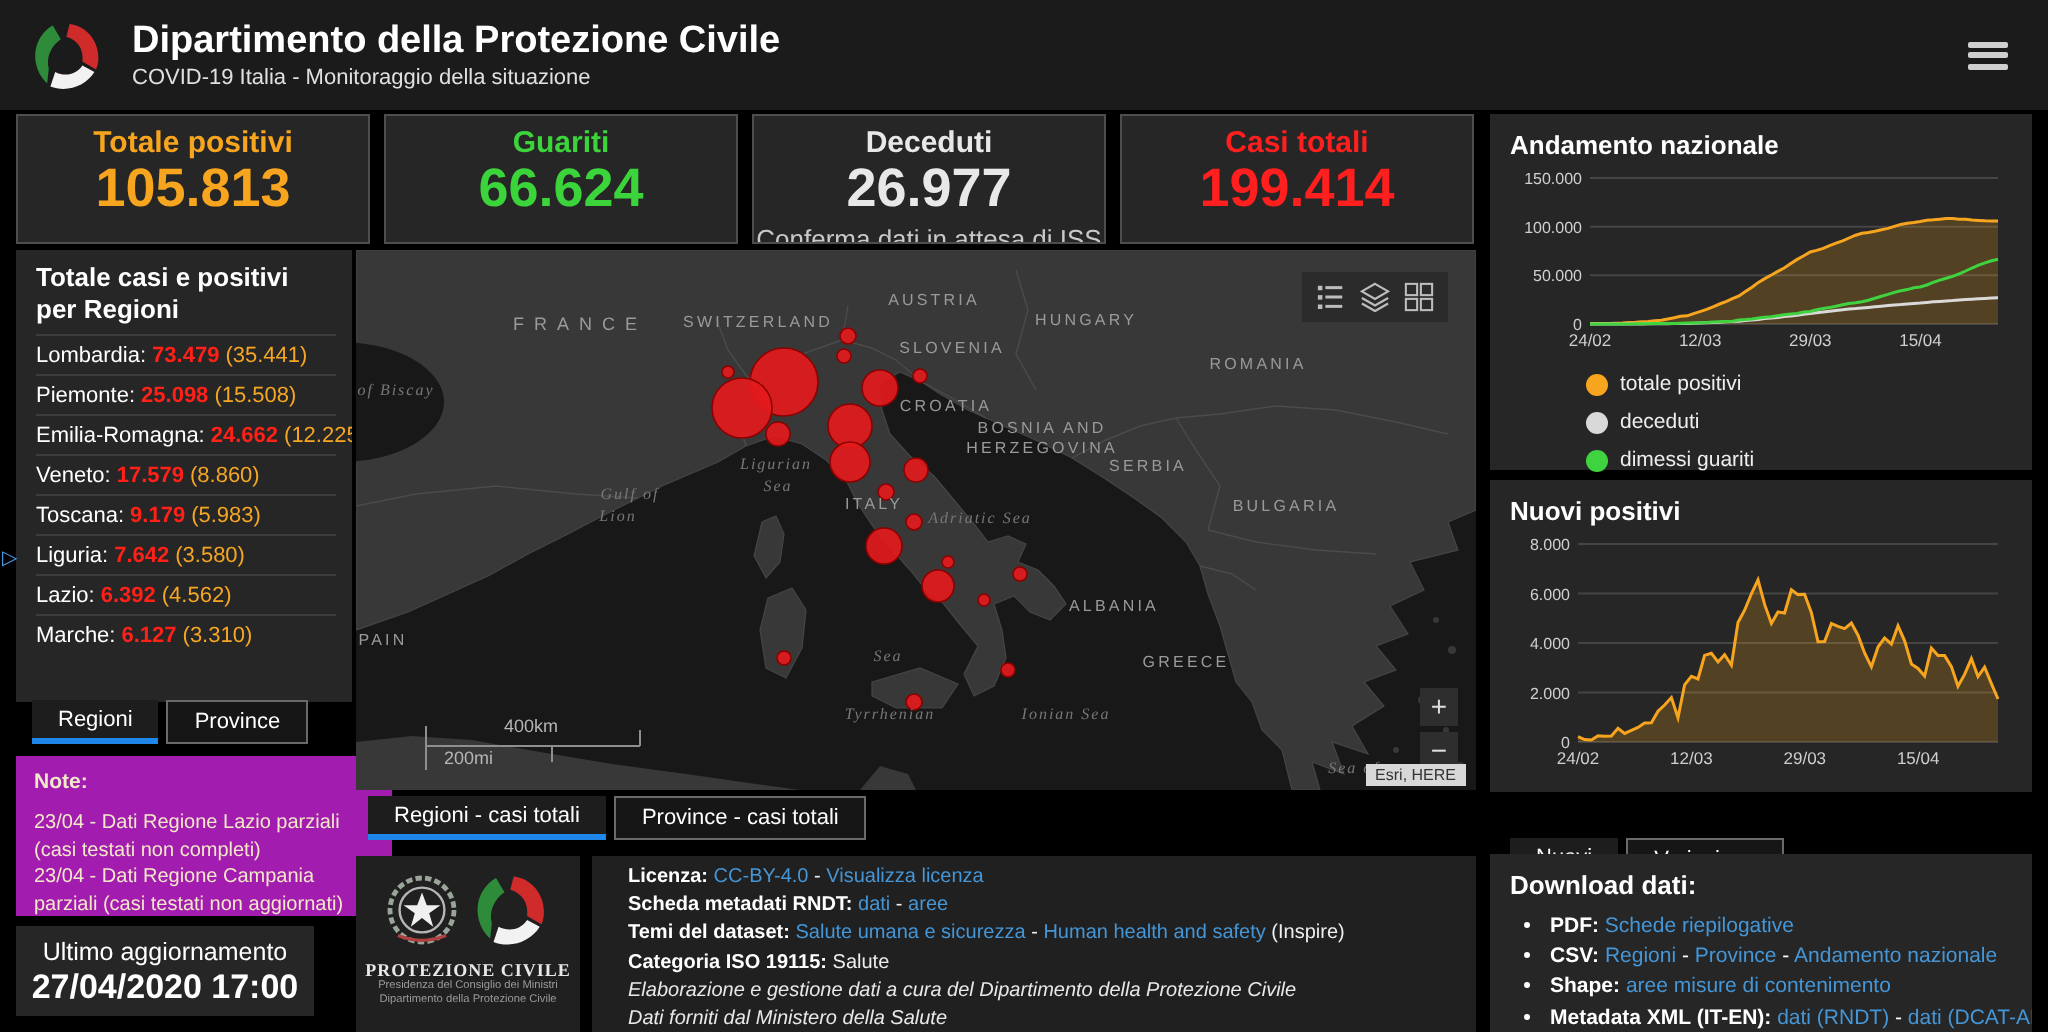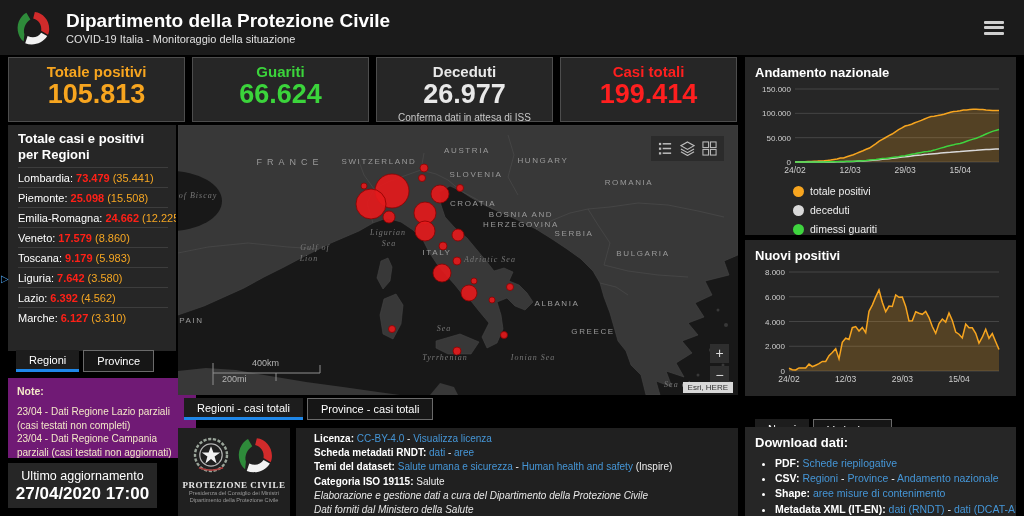--- a/index.html
+++ b/index.html
@@ -13,35 +13,35 @@
   .header-titles{flex:1;}
   .header-title{font-size:19px;font-weight:bold;color:#fff;line-height:1.15;}
   .header-sub{font-size:11px;color:#e0e0e0;margin-top:2px;}
   .hamburger{width:20px;height:14px;display:flex;flex-direction:column;justify-content:space-between;cursor:pointer;margin-right:6px;}
   .hamburger span{display:block;height:3px;background:#cfcfcf;border-radius:1px;}
   
   .stats-row{position:absolute;left:8px;top:57px;width:729px;height:65px;display:flex;gap:7px;}
   .stat-card{flex:1;background:#262626;border:1px solid #4d4d4d;text-align:center;padding-top:5px;overflow:hidden;}
   .stat-label{font-size:15px;font-weight:bold;}
   .stat-value{font-size:27px;font-weight:bold;line-height:1.05;}
-  .stat-note{font-size:10px;color:#c9c9c9;margin-top:4px;}
+  .stat-note{font-size:13px;color:#c9c9c9;margin-top:4px;}
   .c-orange{color:#f7a51f;} .c-green{color:#3bd43b;} .c-gray{color:#e8e8e8;} .c-red{color:#ff1f1f;}
   
   .region-panel{position:absolute;left:8px;top:125px;width:168px;height:226px;background:#262626;
                 padding:6px 8px 0 10px;overflow:hidden;}
   .region-title{font-size:13px;font-weight:bold;line-height:1.25;margin-bottom:3px;}
   .region-row{display:flex;align-items:baseline;gap:3px;border-top:1px solid #3d3d3d;
               padding:4px 0 3px 0;font-size:11px;white-space:nowrap;cursor:pointer;}
   .rn{color:#fff;} .rv{color:#ff2017;font-weight:bold;} .rp{color:#f5a623;}
   .tabs{position:absolute;display:flex;gap:4px;}
   .sidebar-tabs{left:16px;top:350px;}
   .tab{font-size:11px;color:#fff;padding:4px 13px 3px 13px;cursor:pointer;background:#161616;
        border:1px solid #6a6a6a;}
   .tab.active{background:#1d1d1d;border:none;border-bottom:3px solid #1f87e8;}
-  .note-panel{position:absolute;left:8px;top:378px;width:188px;height:80px;background:#701a75;
+  .note-panel{position:absolute;left:8px;top:378px;width:188px;height:80px;background:#a21caf;
               padding:7px 9px;overflow:hidden;}
   .note-title{font-size:10.5px;font-weight:bold;color:#f3e8c8;margin-bottom:8px;}
   .note-line{font-size:10px;color:#f3e8c8;line-height:1.35;}
   .update-panel{position:absolute;left:8px;top:463px;width:149px;height:45px;background:#262626;
                 text-align:center;padding-top:6px;}
   .update-label{font-size:12.5px;color:#fff;}
   .update-value{font-size:17px;font-weight:bold;color:#fff;margin-top:1px;}
   
   .map-panel{position:absolute;left:178px;top:125px;width:560px;height:270px;background:#181818;overflow:hidden;cursor:grab;}
   .map-panel svg.basemap{position:absolute;left:0;top:0;}

